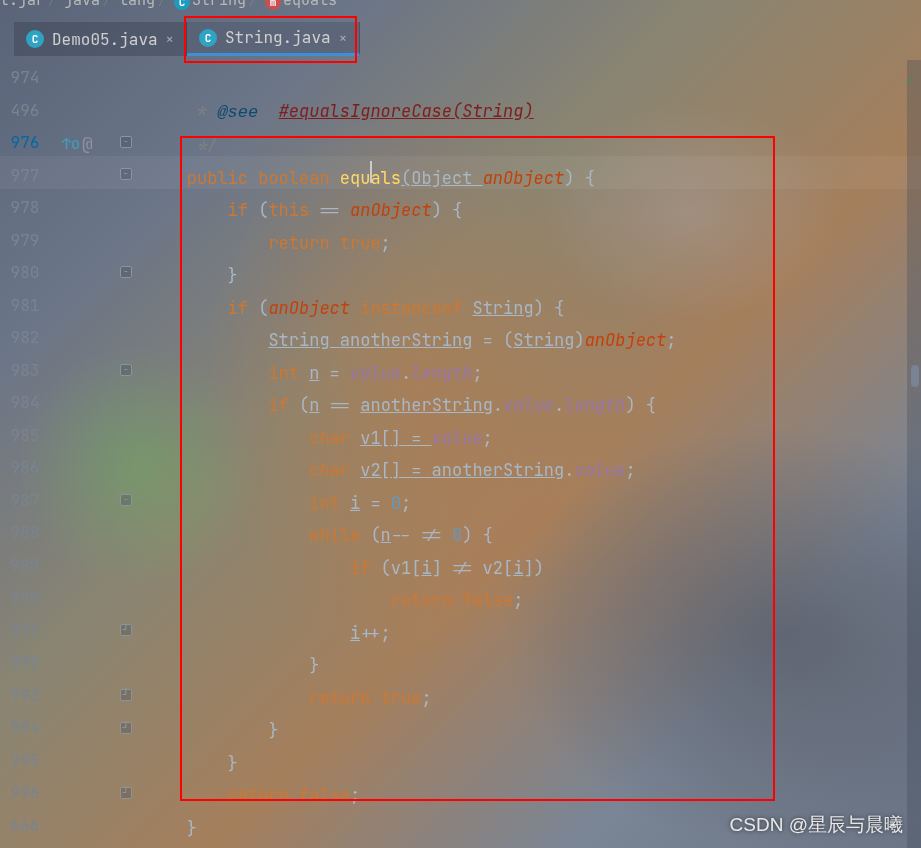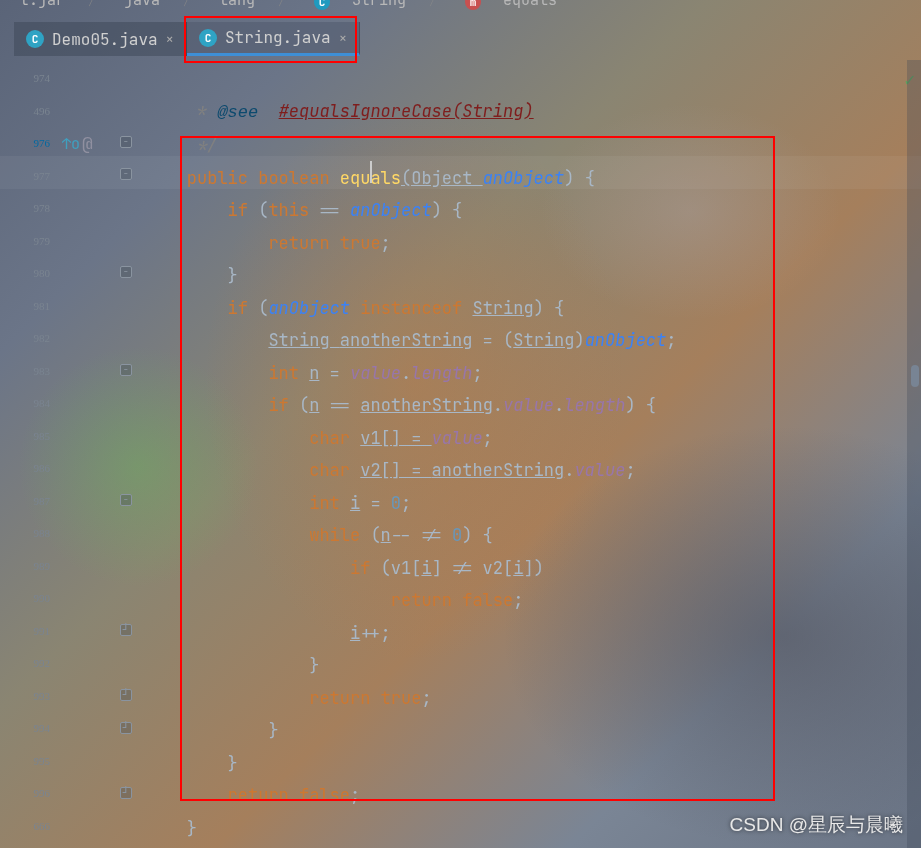--- a/index.html
+++ b/index.html
@@ -15,21 +15,21 @@
     position:absolute; inset:0;
     background:
       radial-gradient(ellipse 300px 400px at 45% 45%, rgba(200,120,60,0.4), transparent 70%),
       radial-gradient(ellipse 200px 200px at 15% 55%, rgba(100,200,80,0.3), transparent 60%),
       radial-gradient(ellipse 250px 180px at 75% 25%, rgba(180,180,200,0.25), transparent 60%),
       radial-gradient(ellipse 400px 300px at 85% 75%, rgba(70,70,80,0.5), transparent 70%);
     pointer-events:none;
   }
   .breadcrumbs {
     position:absolute; top:0; left:0; right:0; height:10px;
-    display:flex; align-items:flex-end; gap:22px; padding-left:20px;
+    display:flex; align-items:flex-end; gap:2px; padding-left:0;
     color:#b8b8b8; font-size:15px; overflow:hidden;
   }
   .bc-sep { color:#888; }
   .bc-icon-c { display:inline-flex; width:16px; height:16px; border-radius:50%; background:#1f9abf; color:#fff; align-items:center; justify-content:center; font-size:11px; font-weight:bold;}
   .bc-icon-m { display:inline-flex; width:16px; height:16px; border-radius:50%; background:#c85050; color:#fff; align-items:center; justify-content:center; font-size:11px; font-weight:bold;}
   .tabs {
     position:absolute; top:22px; left:14px; display:flex; gap:0; height:34px;
   }
   .tab {
     display:flex; align-items:center; gap:8px; padding:0 12px;
@@ -37,21 +37,21 @@
     border-right:1px solid rgba(0,0,0,0.2);
   }
   .tab .file-icon { width:18px; height:18px; border-radius:50%; background:#2fa3c4; display:inline-flex; align-items:center; justify-content:center; color:#fff; font-size:11px; font-weight:bold;}
   .tab .close { color:#aaa; font-size:14px; cursor:pointer; }
   .tab.active { background:rgba(80,90,110,0.55); border-bottom:3px solid #3e8fd6; }
   .red-box-tab { position:absolute; left:184px; top:16px; width:173px; height:47px; border:2px solid #ff0000; pointer-events:none; }
   .gutter {
     position:absolute; left:0; top:62px; width:58px;
     display:flex; flex-direction:column;
   }
-  .ln { height:32.5px; line-height:32.5px; text-align:right; padding-right:8px; color:#7a8490; font-size:11px;font-family:Liberation Serif, serif;}
+  .ln { height:32.5px; line-height:32.5px; text-align:center; padding-right:8px; color:#7a8490; font-size:16px;}
   .ln.active { color:#0369a1; }
   .fold-gutter { position:absolute; left:120px; top:62px; width:20px; }
   .fold { position:absolute; width:12px; height:12px; border:1px solid #8a94a0; background:rgba(60,70,80,0.3); color:#8a94a0; font-size:10px; line-height:10px; text-align:center; border-radius:2px;}
   .anno { position:absolute; left:62px; top:62px; width:56px; }
   .anno-icon { position:absolute; display:flex; gap:2px; align-items:center;}
   .override { color:#3fa0c0; font-size:15px;}
   .at { color:#9090a0; font-size:18px;}
   .code {
     position:absolute; left:146px; top:62px; right:6px;
     white-space:pre; line-height:32.5px;
@@ -59,21 +59,21 @@
   .kw   { color:#cc7832; }
   .tag  { color:#0c4a6e; font-style:italic;font-family:Liberation Mono, monospace; }
   .link { color:#7f1d1d; font-style:italic; text-decoration:underline; }
   .id   { color:#a8b7c6;text-decoration:underline; }
   .op   { color:#a8b7c6; }
   .br   { color:#a8b7c6; }
   .fld  { color:#9876aa;font-style:italic; }
   .num  { color:#6897bb; }
   .cmt  { color:#808080; font-style:italic; }
   .var  { color:#a8b7c6; text-decoration:underline; }
-  .param{ color:#3b82f6; font-style:italic;}
+  .param{ color:#c2410c; font-style:italic;}
   .mthd { color:#ffd866; }
   .cursor-line { background:rgba(255,255,255,0.05); position:absolute; left:0; right:0; height:32.5px; top:156px;}
   .caret { position:absolute; width:2px; height:22px; background:#ccc; left:370px; top:161px; }
   .red-box-code { position:absolute; left:180px; top:136px; width:595px; height:665px; border:2px solid #ff0000; pointer-events:none;}
   .ok-icon { position:absolute; right:6px; top:68px; color:#5fa05f; font-size:18px;}
   .scroll { position:absolute; right:0; top:60px; bottom:0; width:14px; background:rgba(60,70,85,0.3);}
   .scroll-thumb { position:absolute; right:2px; width:8px; height:22px; top:305px; background:#788494; border-radius:4px;}
   .watermark { position:absolute; right:18px; bottom:10px; color:#e8e8e8; font-size:19px; font-family:sans-serif; text-shadow:0 0 4px rgba(0,0,0,0.6);}
 </style>
 </head>

